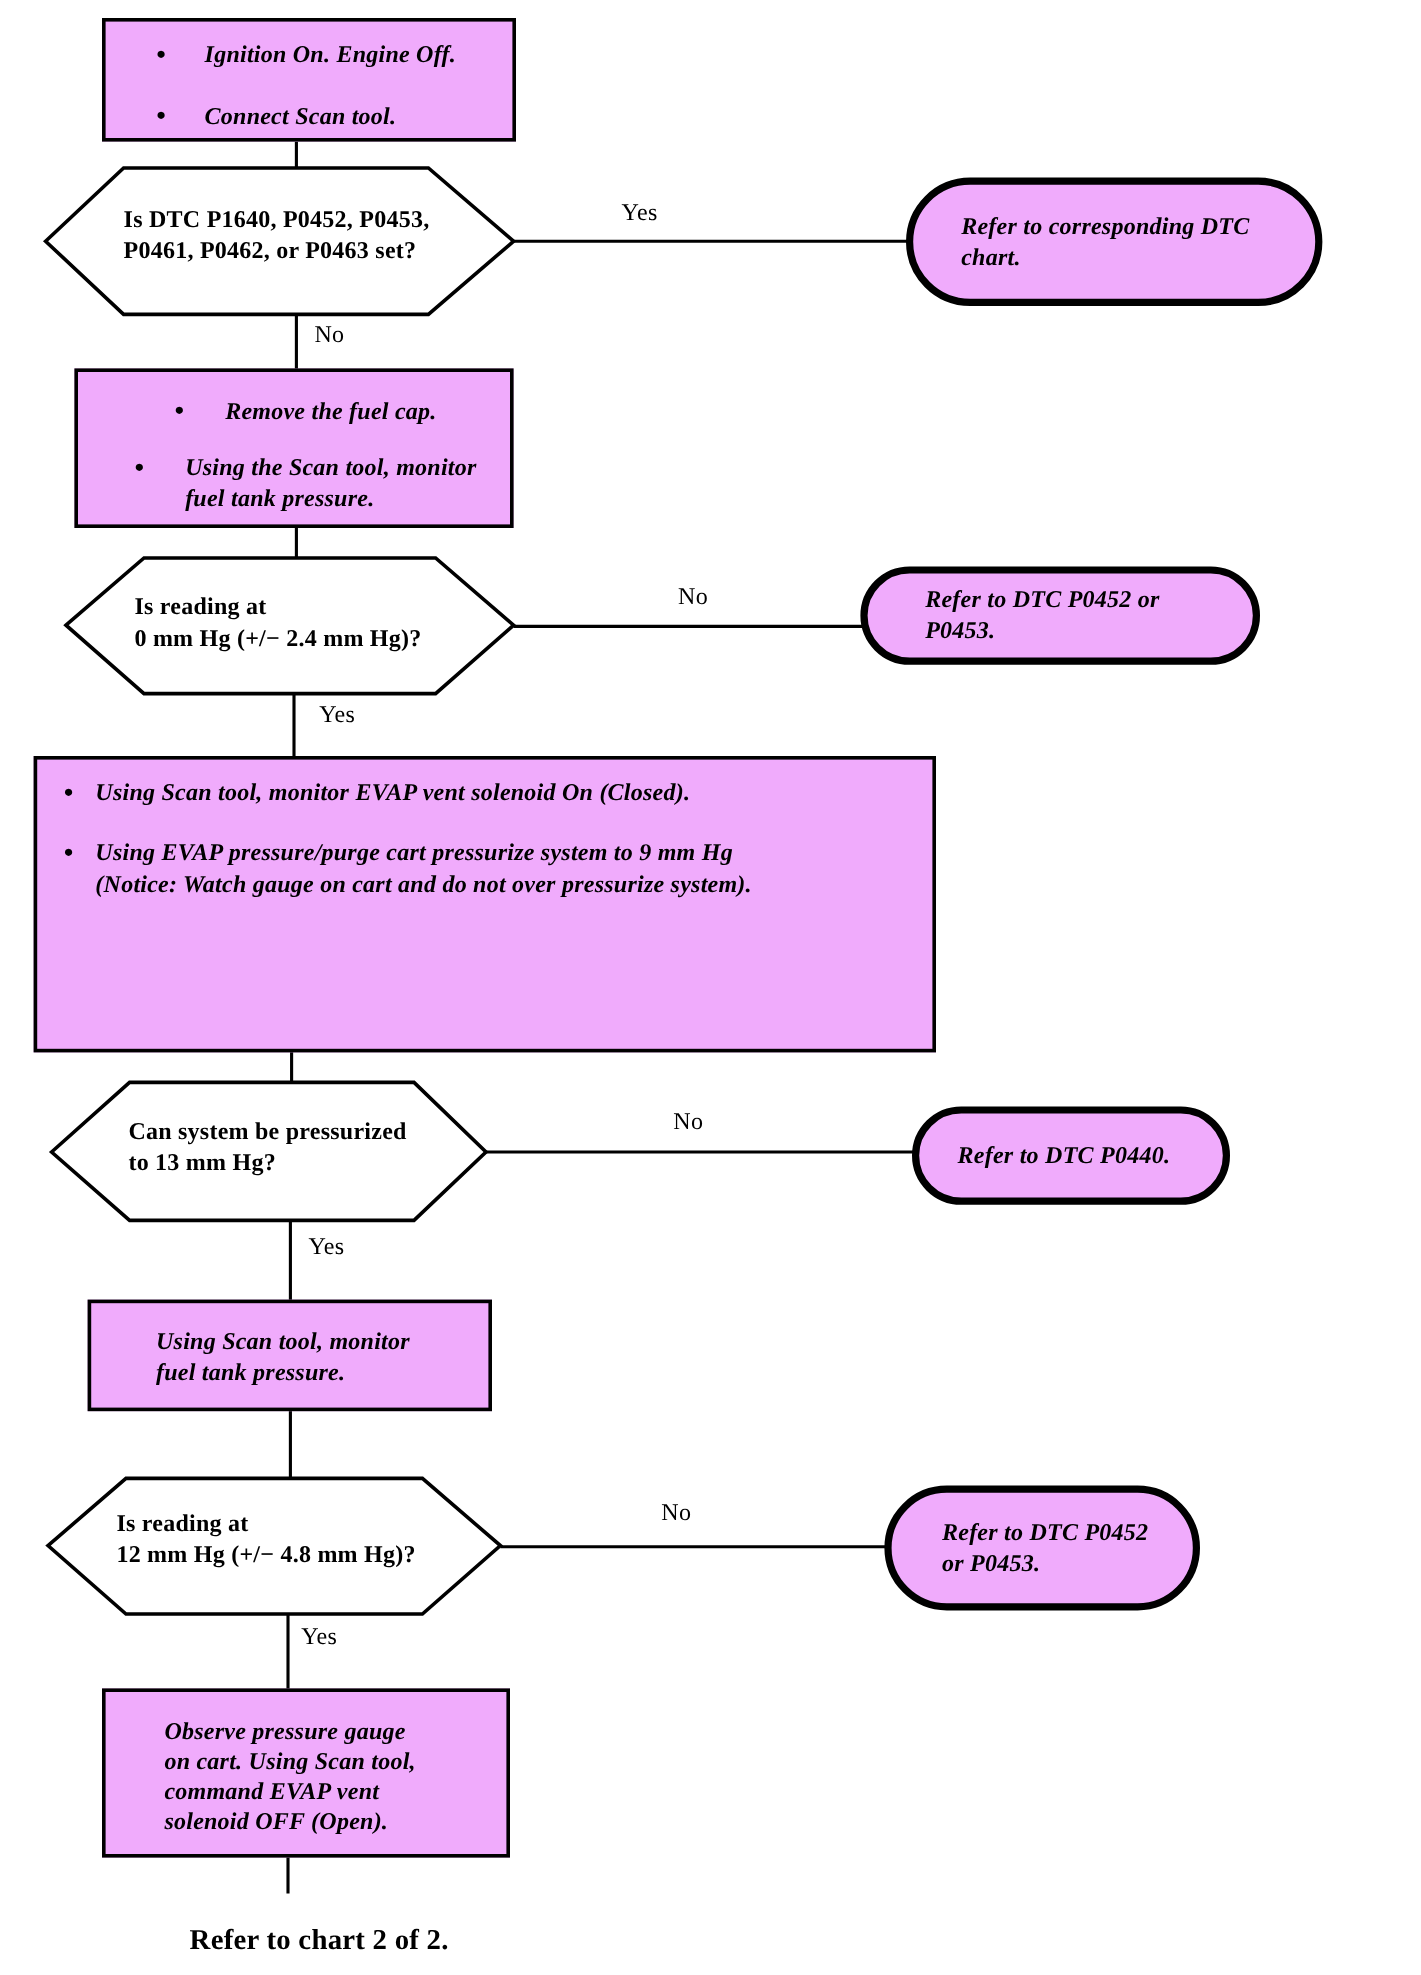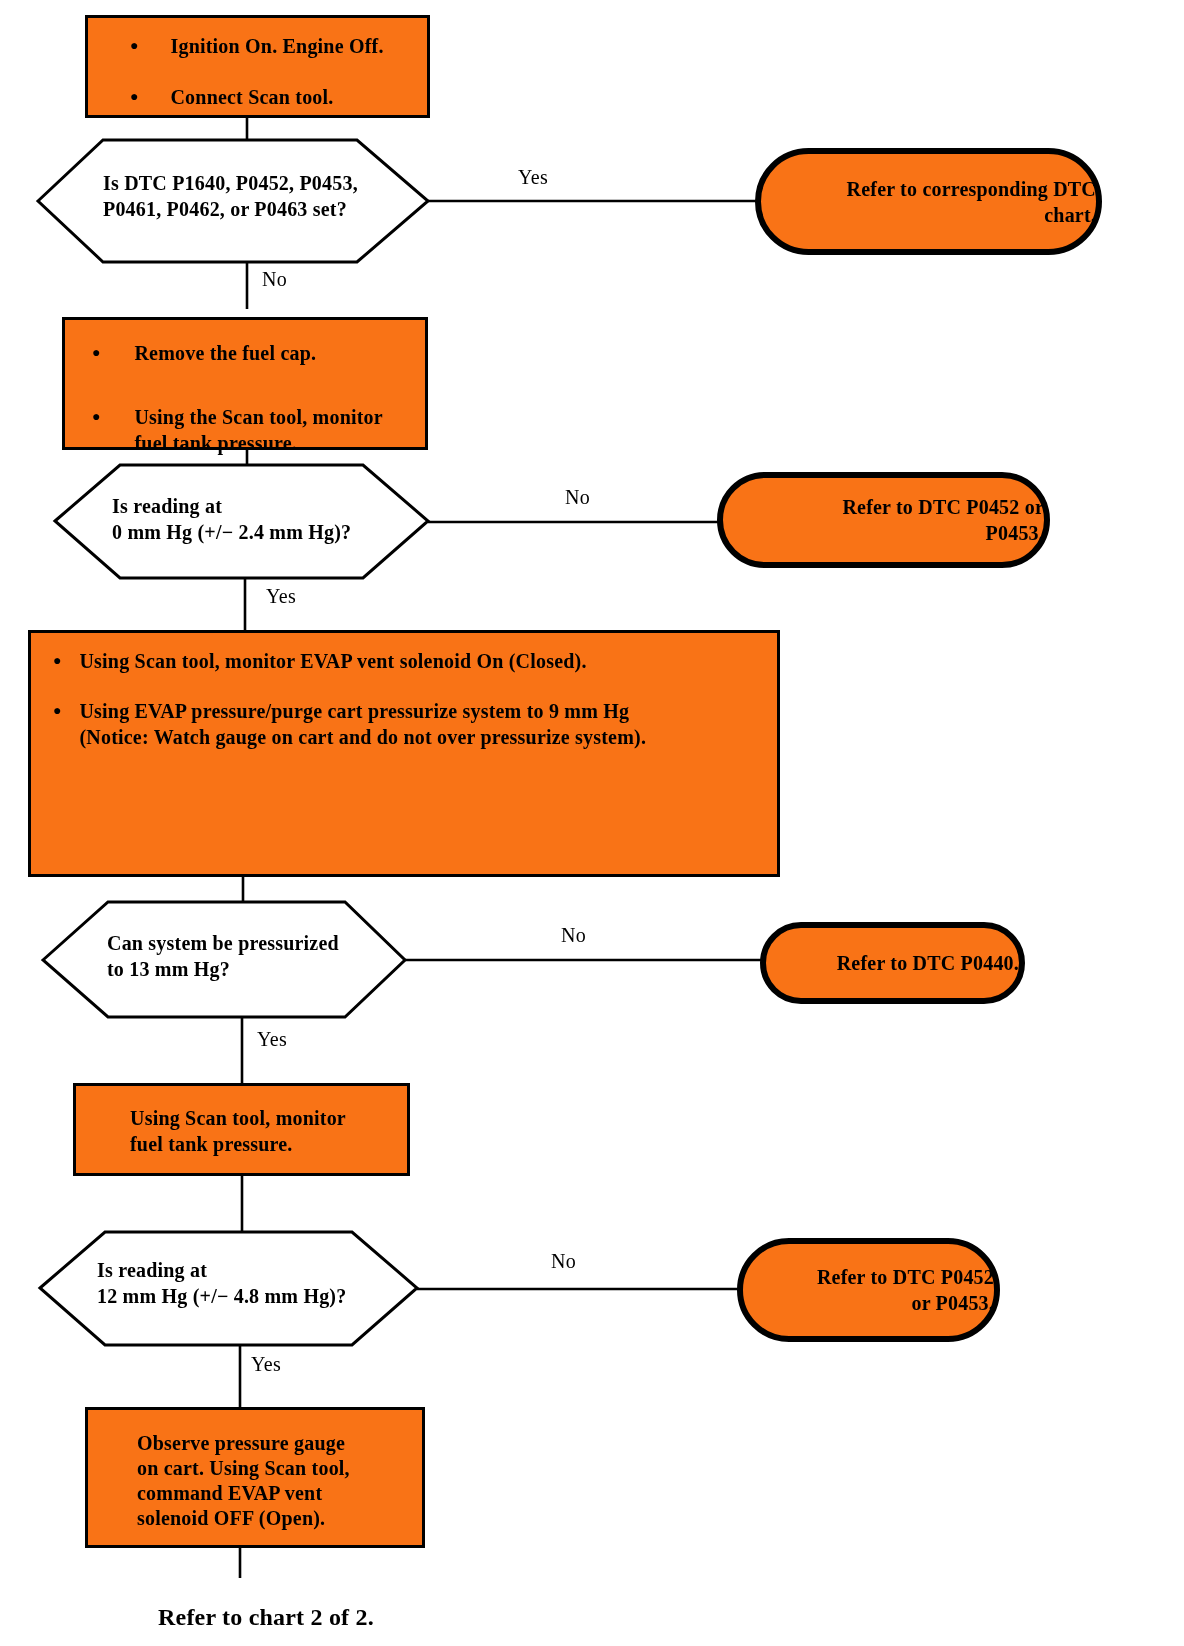--- a/index.html
+++ b/index.html
@@ -5,25 +5,25 @@
   html,body{margin:0;padding:0;background:#ffffff;}
   .canvas{
     position:relative;
     width:1184px;height:1646px;
     background:#ffffff;
     font-family:"Liberation Serif","DejaVu Serif",serif;
     color:#000;
     overflow:hidden;
   }
   .wires{position:absolute;left:0;top:0;width:1184px;height:1646px;}
-  .node{position:absolute;box-sizing:border-box;background:#f97316;}
+  .node{position:absolute;box-sizing:border-box;background:#f0abfc;font-style:italic;}
   .box{border:3px solid #000;}
   .term{
     border:6px solid #000;border-radius:60px;
-    display:flex;flex-direction:column;justify-content:center;text-align:right;
+    display:flex;flex-direction:column;justify-content:center;
   }
   .txt{
     font-size:20px;line-height:26px;font-weight:600;
     white-space:pre-line;letter-spacing:0.2px;
   }
   .lbl{
     position:absolute;font-size:20px;font-weight:400;letter-spacing:0.3px;
   }
   .brow{display:flex;align-items:flex-start;}
   .bullet{flex:0 0 auto;}
@@ -75,38 +75,38 @@
   <div class="dtext txt" style="left:103px;top:170px;width:310px;">Is DTC P1640, P0452, P0453,
 P0461, P0462, or P0463 set?</div>
   <span class="lbl" style="left:518px;top:166px;">Yes</span>
   <span class="lbl" style="left:262px;top:268px;">No</span>
 
   <div class="node term" style="left:755px;top:148px;width:347px;height:107px;padding-left:40px;">
     <div class="txt">Refer to corresponding DTC
 chart.</div>
   </div>
 
-  <div class="node box steps" style="left:62px;top:317px;width:366px;height:133px;padding:20px 8px 0 27px;gap:38px;">
+  <div class="node box steps" style="left:62px;top:307px;width:366px;height:133px;padding:20px 8px 0 27px;gap:21px;align-items:center;">
     <div class="brow">
       <span class="bullet" style="margin-right:34px;"></span>
       <span class="txt">Remove the fuel cap.</span>
     </div>
     <div class="brow">
       <span class="bullet" style="margin-right:34px;"></span>
       <span class="txt">Using the Scan tool, monitor
 fuel tank pressure.</span>
     </div>
   </div>
 
   <div class="dtext txt" style="left:112px;top:493px;width:320px;">Is reading at
 0 mm Hg (+/− 2.4 mm Hg)?</div>
   <span class="lbl" style="left:565px;top:486px;">No</span>
   <span class="lbl" style="left:266px;top:585px;">Yes</span>
 
-  <div class="node term" style="left:717px;top:472px;width:333px;height:96px;padding-left:48px;">
+  <div class="node term" style="left:717px;top:472px;width:333px;height:82px;padding-left:48px;">
     <div class="txt">Refer to DTC P0452 or
 P0453.</div>
   </div>
 
   <div class="node box steps" style="left:28px;top:630px;width:752px;height:247px;padding:15px 8px 0 22px;gap:24px;">
     <div class="brow">
       <span class="bullet" style="margin-right:18px;"></span>
       <span class="txt">Using Scan tool, monitor EVAP vent solenoid On (Closed).</span>
     </div>
     <div class="brow">

